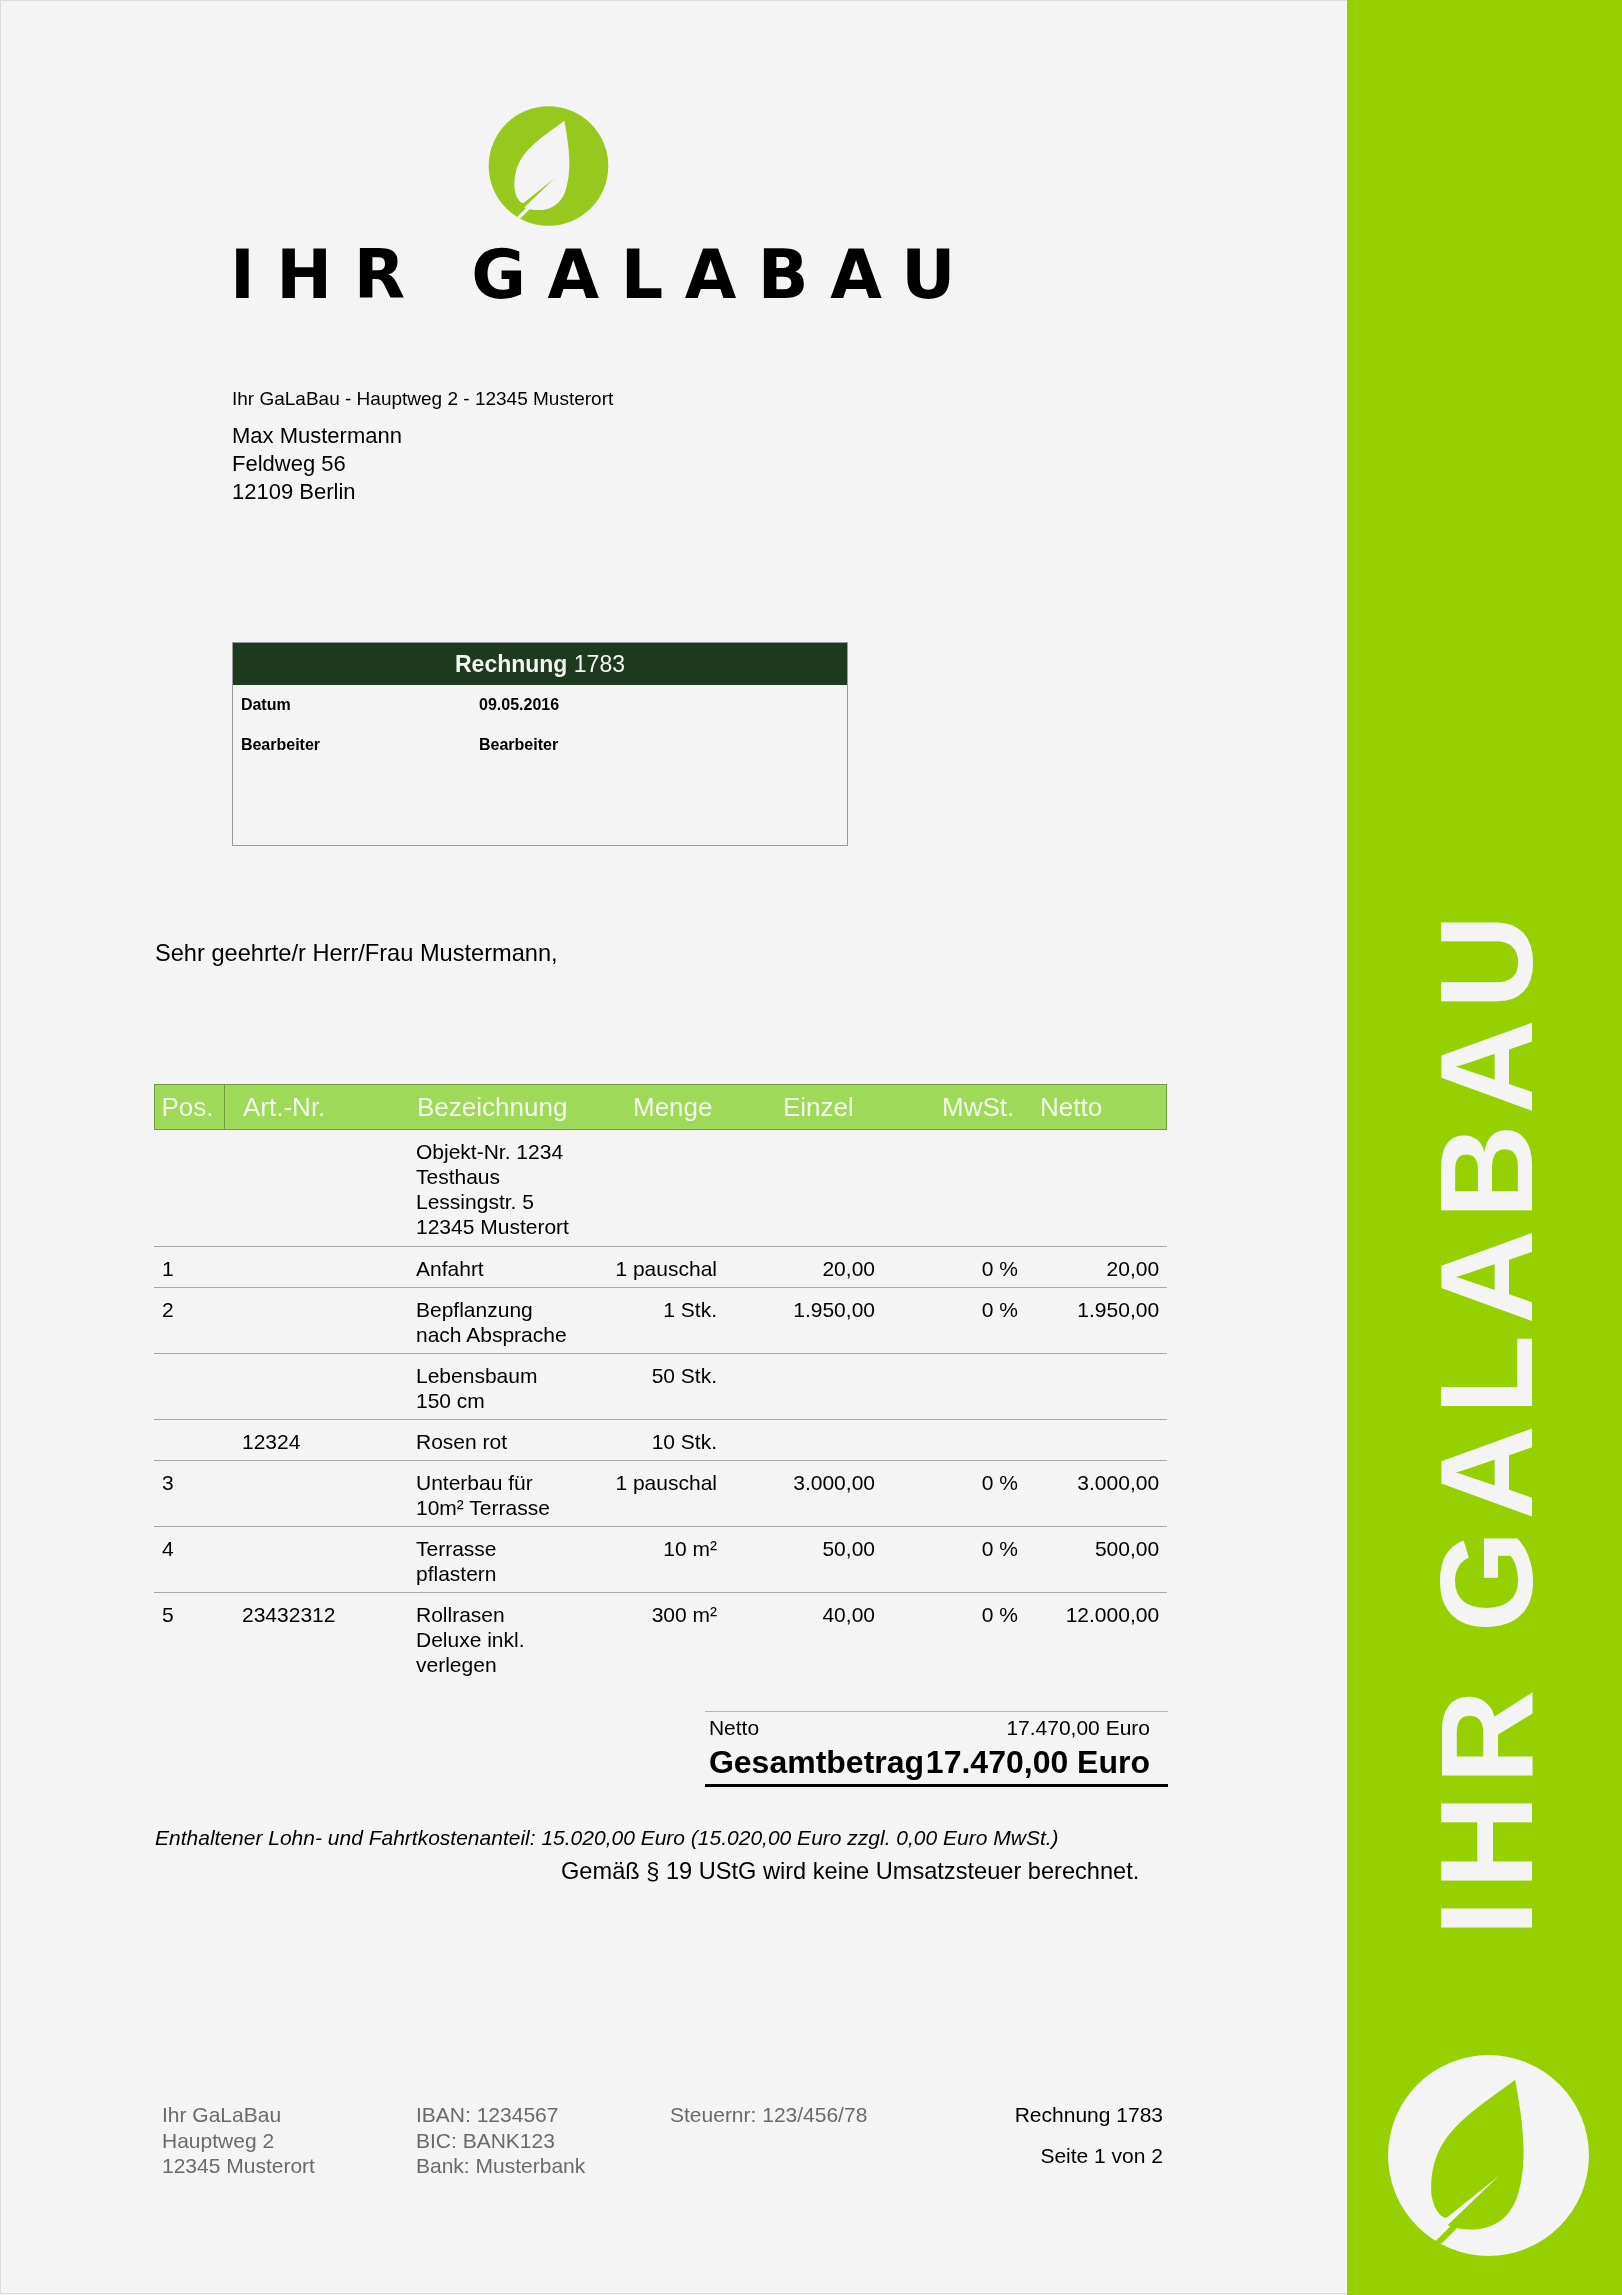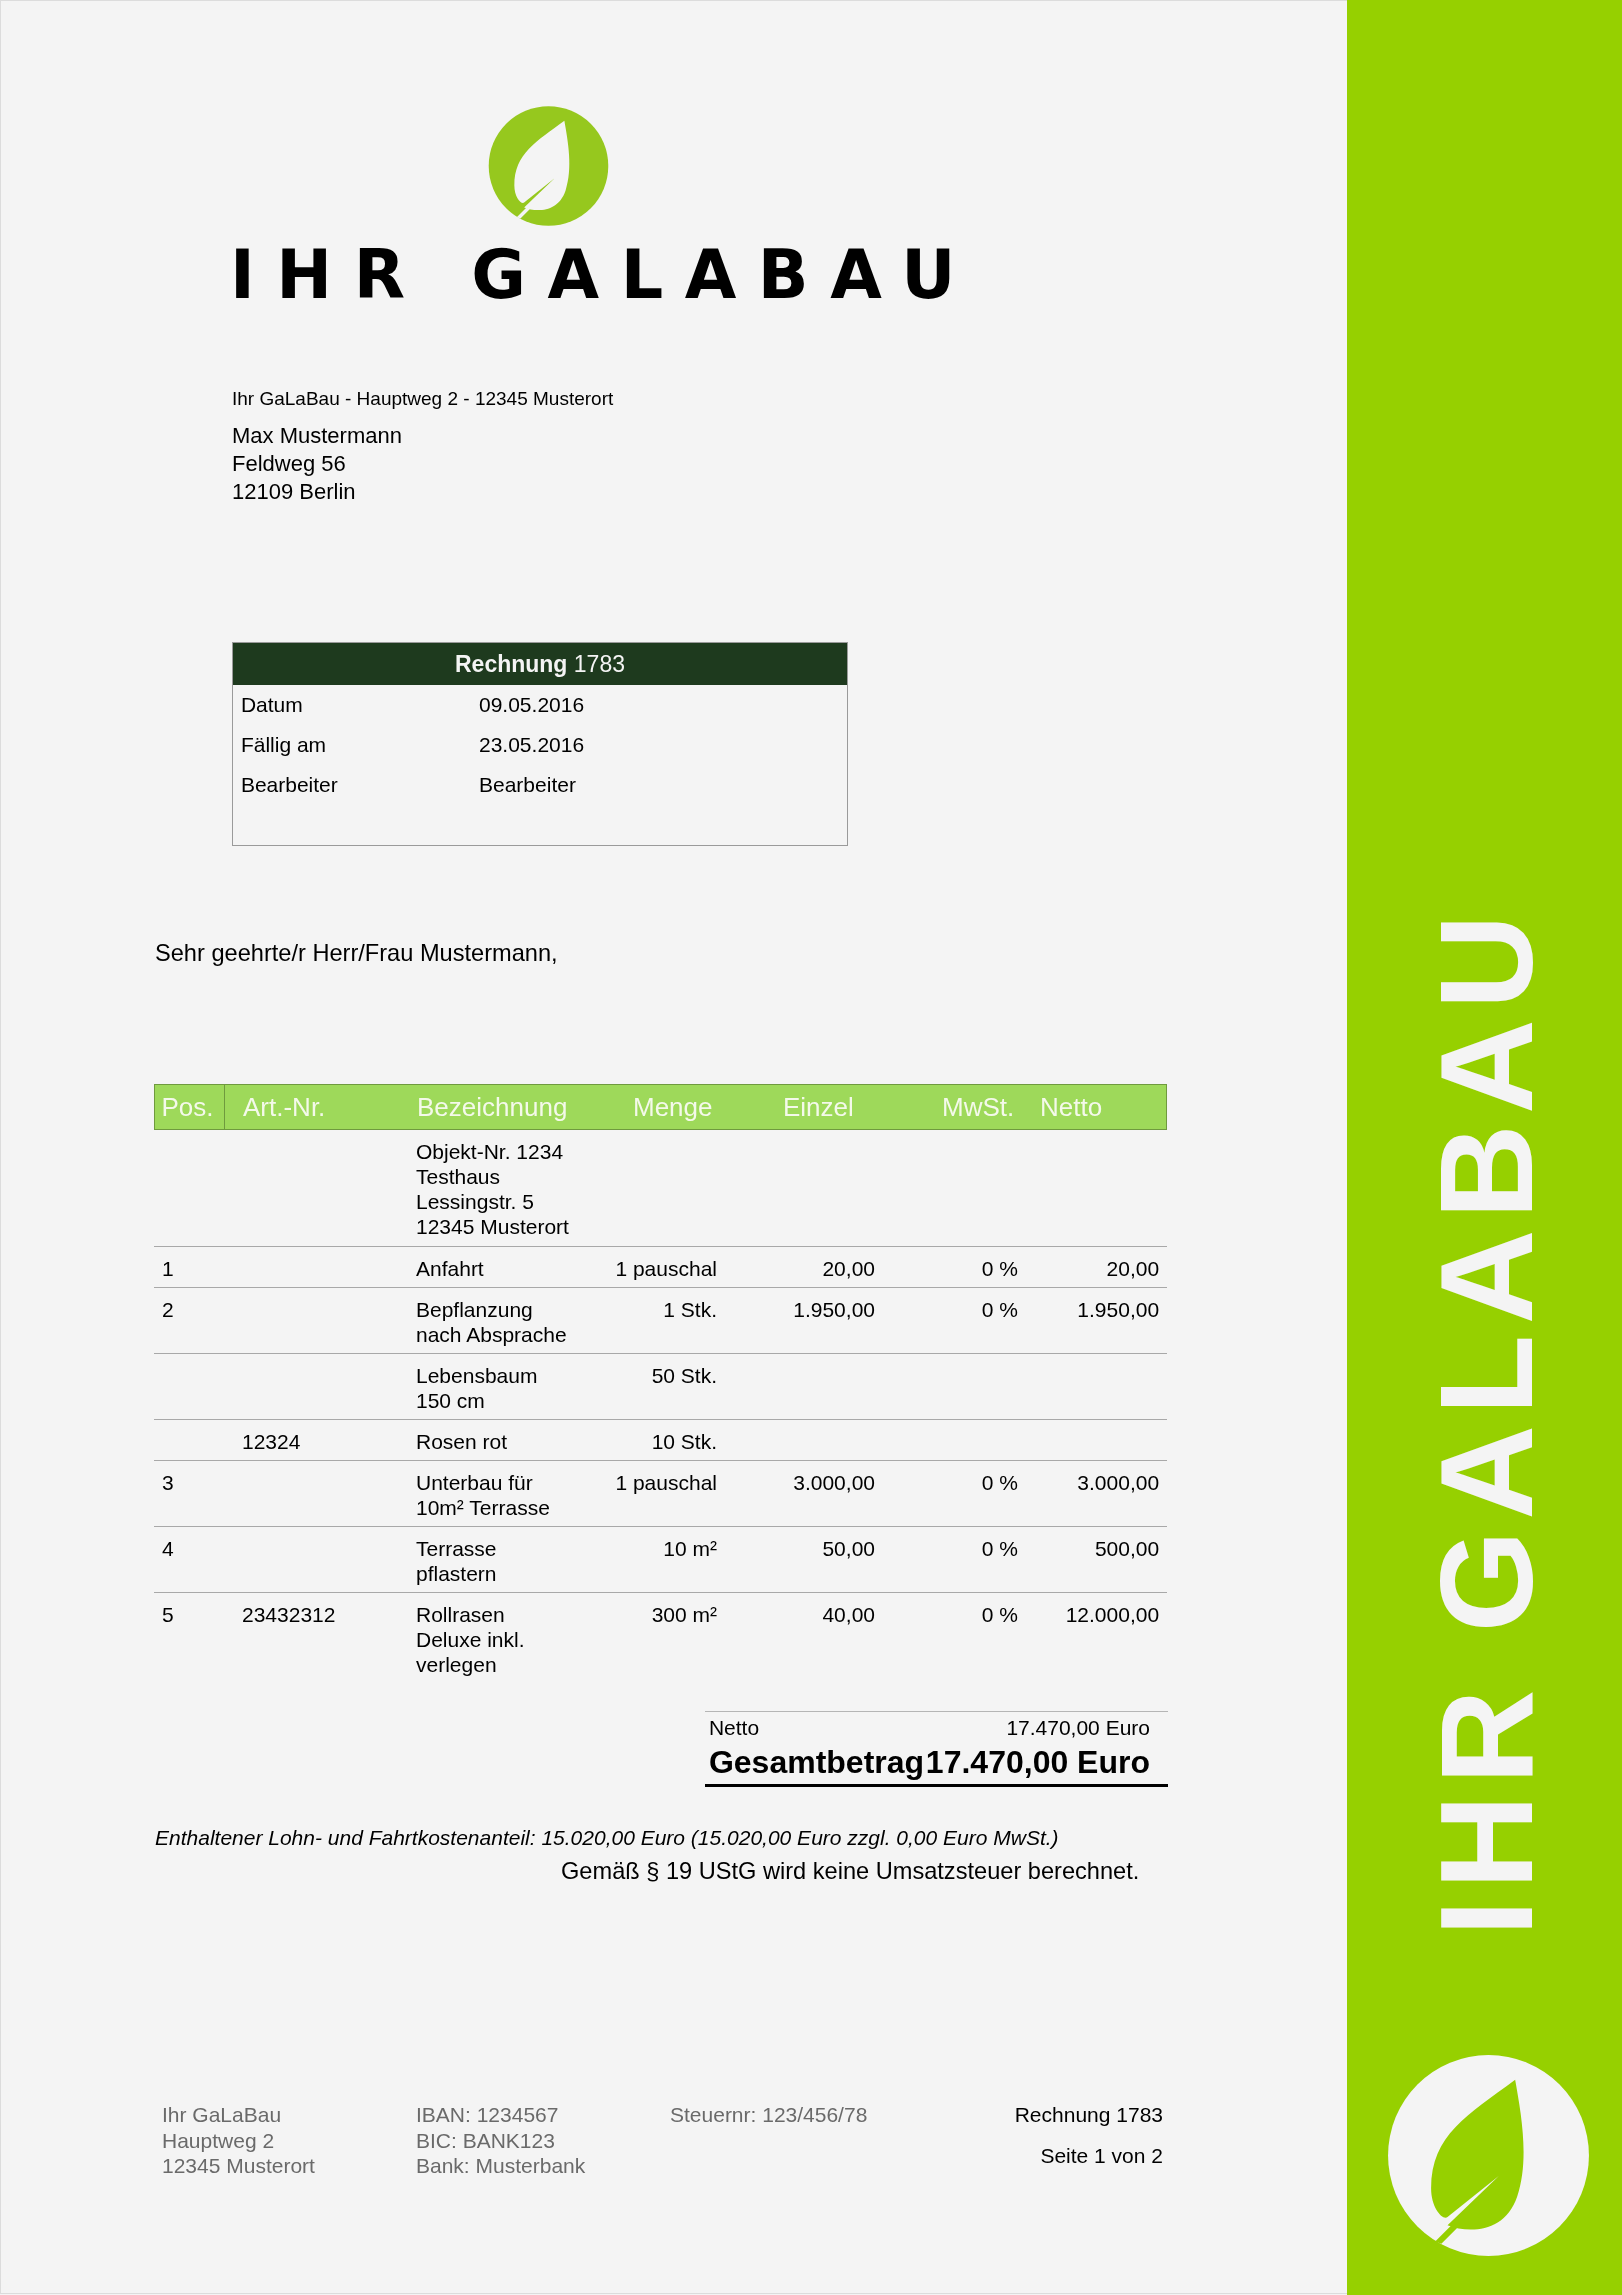--- a/index.html
+++ b/index.html
@@ -17,21 +17,21 @@
   .logo-word { left: 230px; top: 241px; font-size: 68px; font-weight: bold; letter-spacing: 22px; line-height: 1; white-space: nowrap; font-family: "DejaVu Sans", sans-serif; transform: scaleX(0.98); transform-origin: left top; }
 
   .sender-line { left: 232px; top: 388px; font-size: 19px; }
   .recipient { left: 232px; top: 422px; font-size: 22px; line-height: 28px; }
   .recipient div { white-space: nowrap; }
 
   
   .info-box { left: 232px; top: 642px; width: 616px; height: 204px; border: 1px solid #9a9a9a; box-sizing: border-box; background: #f4f4f4; }
   .info-head { height: 42px; background: #1e3a1e; color: #f4f4f4; font-size: 23px; text-align: center; line-height: 42px; }
   .info-head b { font-weight: bold; }
-  .info-row { position: relative; height: 40px; font-size: 21px; line-height: 40px; }
+  .info-row { position: relative; height: 40px; font-size: 16px; line-height: 40px; font-weight: bold; }
   .info-row .lbl { position: absolute; left: 7.9px; }
   .info-row .val { position: absolute; left: 246px; }
 
   .salutation { left: 155px; top: 940px; font-size: 23.6px; white-space: nowrap; }
 
   
   .items { left: 154px; top: 1084px; width: 1013px; }
   .items-head { position: relative; height: 46px; background: #9ed95a; border: 1px solid #6f9a3e; box-sizing: border-box; color: #f4f9ea; font-size: 26px; line-height: 44px; }
   .items-head .divider { position: absolute; left: 69px; top: 0; bottom: 0; width: 1px; background: #6f9a3e; }
   .items-head span { position: absolute; top: 0; white-space: nowrap; }
@@ -98,24 +98,20 @@
 <div class="abs info-box">
   <div class="info-head">
     <b>Rechnung</b>
     <span>1783</span>
   </div>
   <div class="info-row">
     <span class="lbl">Datum</span>
     <span class="val">09.05.2016</span>
   </div>
   <div class="info-row">
-    <span class="lbl">Fällig am</span>
-    <span class="val">23.05.2016</span>
-  </div>
-  <div class="info-row">
     <span class="lbl">Bearbeiter</span>
     <span class="val">Bearbeiter</span>
   </div>
 </div>
 
 <div class="abs salutation">Sehr geehrte/r Herr/Frau Mustermann,</div>
 
 <div class="abs items">
   <div class="items-head">
     <span style="left:6.5px">Pos.</span>

